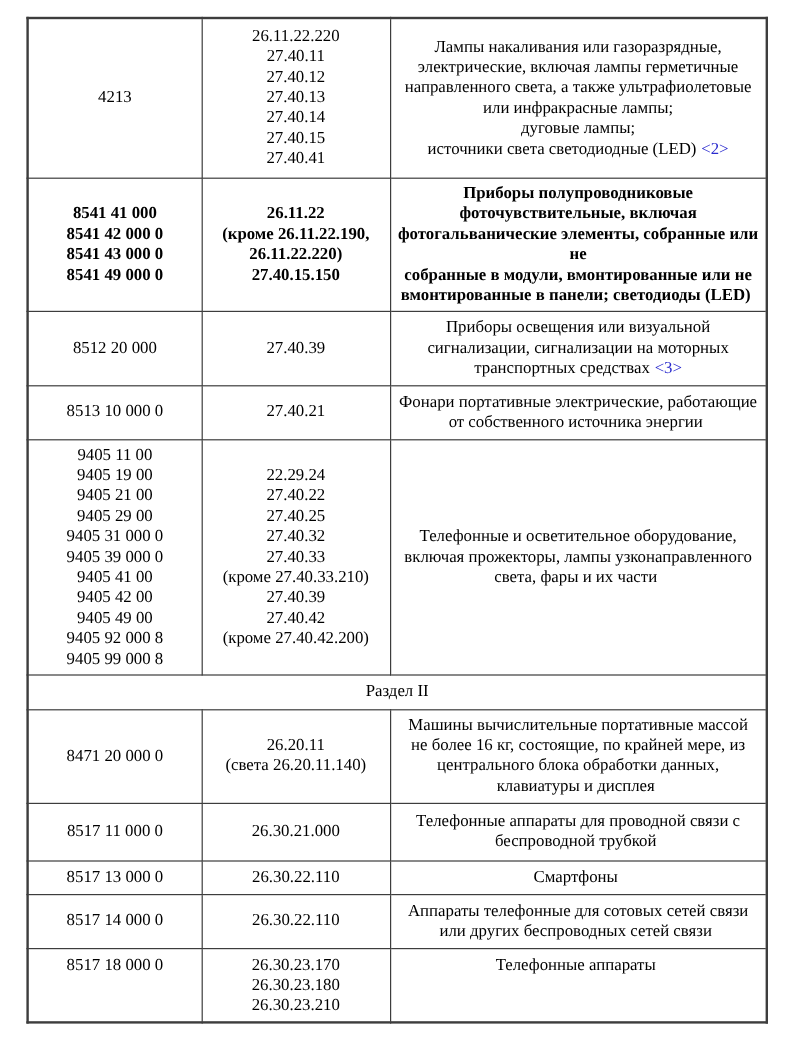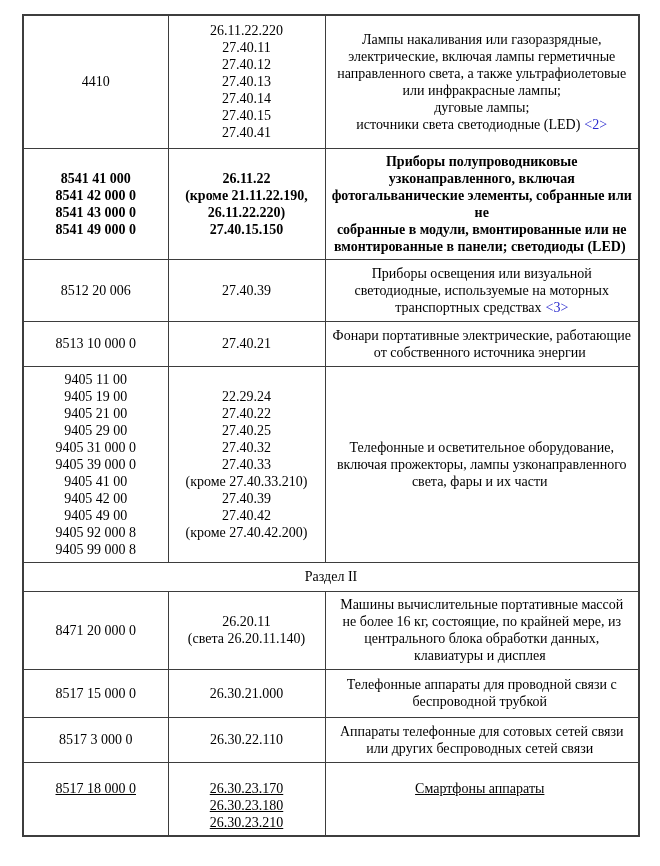--- a/index.html
+++ b/index.html
@@ -17,71 +17,71 @@
     border:1px solid #3d3d3d;
     vertical-align:middle;text-align:center;
     font-size:14px;line-height:17px;
     white-space:pre-line;
     padding:4px 3px;box-sizing:border-box;
     overflow:hidden;
   }
   col.c1{width:145px}
   col.c2{width:157px}
   col.c3{width:314px}
-  tr.top-align td{vertical-align:top;padding-top:17px;text-decoration:underline;}
+  tr.top-align td{vertical-align:top;padding-top:5px;}
   .note{color:#2b2bce;margin-left:4px;}
   .section-cell{font-size:14px;}
 </style>
 </head>
 <body>
 
 <div class="page">
   <table class="doc">
     <colgroup>
       <col class="c1">
         <col class="c2">
         <col class="c3">
     </colgroup>
     <tbody>
       <tr style="height:133px;">
-        <td>4410</td>
+        <td>4213</td>
         <td>26.11.22.220
 27.40.11
 27.40.12
 27.40.13
 27.40.14
 27.40.15
 27.40.41</td>
         <td><span>Лампы накаливания или газоразрядные,
 электрические, включая лампы герметичные
 направленного света, а также ультрафиолетовые
 или инфракрасные лампы;
 дуговые лампы;
 источники света светодиодные (LED)</span><span class="note">&lt;2&gt;</span></td>
       </tr>
       <tr style="height:92px;font-weight:bold;">
         <td>8541 41 000
 8541 42 000 0
 8541 43 000 0
 8541 49 000 0</td>
         <td>26.11.22
-(кроме 21.11.22.190,
+(кроме 26.11.22.190,
 26.11.22.220)
 27.40.15.150</td>
         <td><span>Приборы полупроводниковые
-узконаправленного, включая
+фоточувствительные, включая
 фотогальванические элементы, собранные или не
 собранные в модули, вмонтированные или не
 вмонтированные в панели; светодиоды (LED)</span><span class="note"></span></td>
       </tr>
       <tr style="height:62px;">
-        <td>8512 20 006</td>
+        <td>8512 20 000</td>
         <td>27.40.39</td>
         <td><span>Приборы освещения или визуальной
-светодиодные, используемые на моторных
+сигнализации, сигнализации на моторных
 транспортных средствах</span><span class="note">&lt;3&gt;</span></td>
       </tr>
       <tr style="height:45px;margin-left:38px;">
         <td>8513 10 000 0</td>
         <td>27.40.21</td>
         <td><span>Фонари портативные электрические, работающие
 от собственного источника энергии</span><span class="note"></span></td>
       </tr>
       <tr style="height:196px;">
         <td>9405 11 00
@@ -114,33 +114,38 @@
       <tr style="height:78px;">
         <td>8471 20 000 0</td>
         <td>26.20.11
 (света 26.20.11.140)</td>
         <td><span>Машины вычислительные портативные массой
 не более 16 кг, состоящие, по крайней мере, из
 центрального блока обработки данных,
 клавиатуры и дисплея</span><span class="note"></span></td>
       </tr>
       <tr style="height:48px;">
-        <td>8517 15 000 0</td>
+        <td>8517 11 000 0</td>
         <td>26.30.21.000</td>
         <td><span>Телефонные аппараты для проводной связи с
 беспроводной трубкой</span><span class="note"></span></td>
       </tr>
+      <tr style="height:28px;">
+        <td>8517 13 000 0</td>
+        <td>26.30.22.110</td>
+        <td><span>Смартфоны</span><span class="note"></span></td>
+      </tr>
       <tr style="height:45px;">
-        <td>8517 3 000 0</td>
+        <td>8517 14 000 0</td>
         <td>26.30.22.110</td>
         <td><span>Аппараты телефонные для сотовых сетей связи
 или других беспроводных сетей связи</span><span class="note"></span></td>
       </tr>
       <tr class="top-align" style="height:62px;">
         <td>8517 18 000 0</td>
         <td>26.30.23.170
 26.30.23.180
 26.30.23.210</td>
-        <td><span>Смартфоны аппараты</span><span class="note"></span></td>
+        <td><span>Телефонные аппараты</span><span class="note"></span></td>
       </tr>
     </tbody>
   </table>
 </div>
 
 </body></html>

